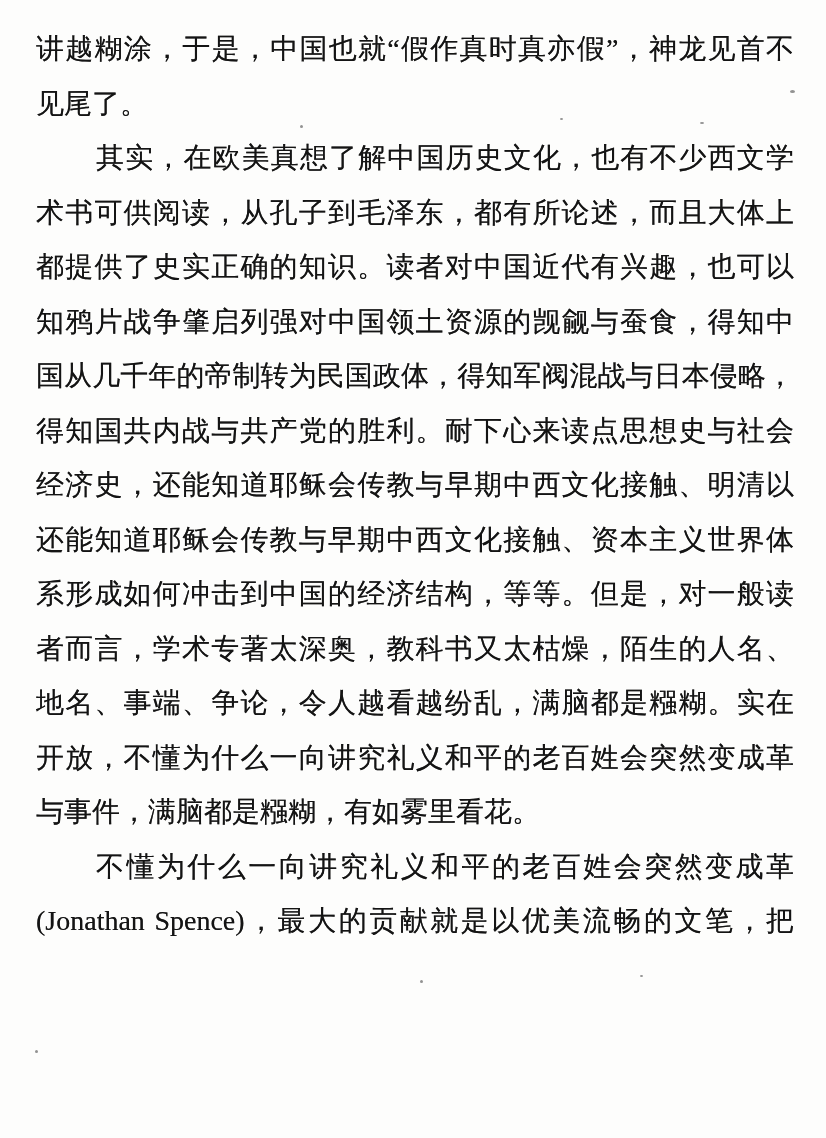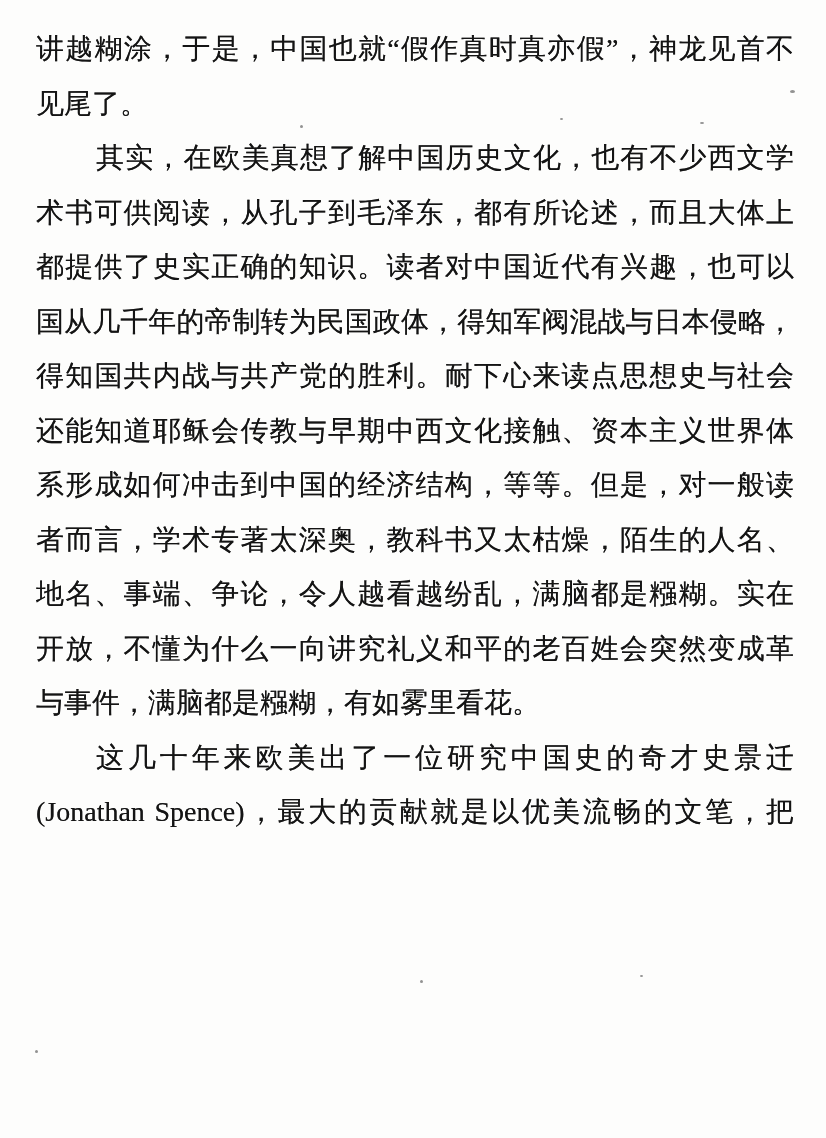--- a/index.html
+++ b/index.html
@@ -50,29 +50,31 @@
 </head>
 <body>
 
 <div class="page">
   <div class="text-block" id="text-block">
       <div class="line">讲越糊涂，于是，中国也就“假作真时真亦假”，神龙见首不</div>
       <div class="line no-justify">见尾了。</div>
       <div class="line indent">其实，在欧美真想了解中国历史文化，也有不少西文学</div>
       <div class="line">术书可供阅读，从孔子到毛泽东，都有所论述，而且大体上</div>
       <div class="line">都提供了史实正确的知识。读者对中国近代有兴趣，也可以</div>
+      <div class="line">知鸦片战争肇启列强对中国领土资源的觊觎与蚕食，得知中</div>
       <div class="line">国从几千年的帝制转为民国政体，得知军阀混战与日本侵略，</div>
       <div class="line">得知国共内战与共产党的胜利。耐下心来读点思想史与社会</div>
+      <div class="line">经济史，还能知道耶稣会传教与早期中西文化接触、明清以</div>
       <div class="line">还能知道耶稣会传教与早期中西文化接触、资本主义世界体</div>
       <div class="line">系形成如何冲击到中国的经济结构，等等。但是，对一般读</div>
       <div class="line">者而言，学术专著太深奥，教科书又太枯燥，陌生的人名、</div>
       <div class="line">地名、事端、争论，令人越看越纷乱，满脑都是糨糊。实在</div>
       <div class="line">开放，不懂为什么一向讲究礼义和平的老百姓会突然变成革</div>
       <div class="line no-justify">与事件，满脑都是糨糊，有如雾里看花。</div>
-      <div class="line indent">这几十年来欧美出了一位研究中国史的奇才史景迁</div>
+      <div class="line indent">不懂为什么一向讲究礼义和平的老百姓会突然变成革</div>
       <div class="line">(Jonathan Spence)，最大的贡献就是以优美流畅的文笔，把</div>
     </div>
 
   <div class="speck" style="left:790px; top:90px;  width:5px; height:3px;"></div>
   <div class="speck" style="left:300px; top:125px; width:3px; height:3px;"></div>
   <div class="speck" style="left:560px; top:118px; width:3px; height:2px;"></div>
   <div class="speck" style="left:700px; top:122px; width:4px; height:2px;"></div>
   <div class="speck" style="left:420px; top:980px; width:3px; height:3px;"></div>
   <div class="speck" style="left:640px; top:975px; width:3px; height:2px;"></div>
   <div class="speck" style="left:35px;  top:1050px;width:3px; height:3px;"></div>

